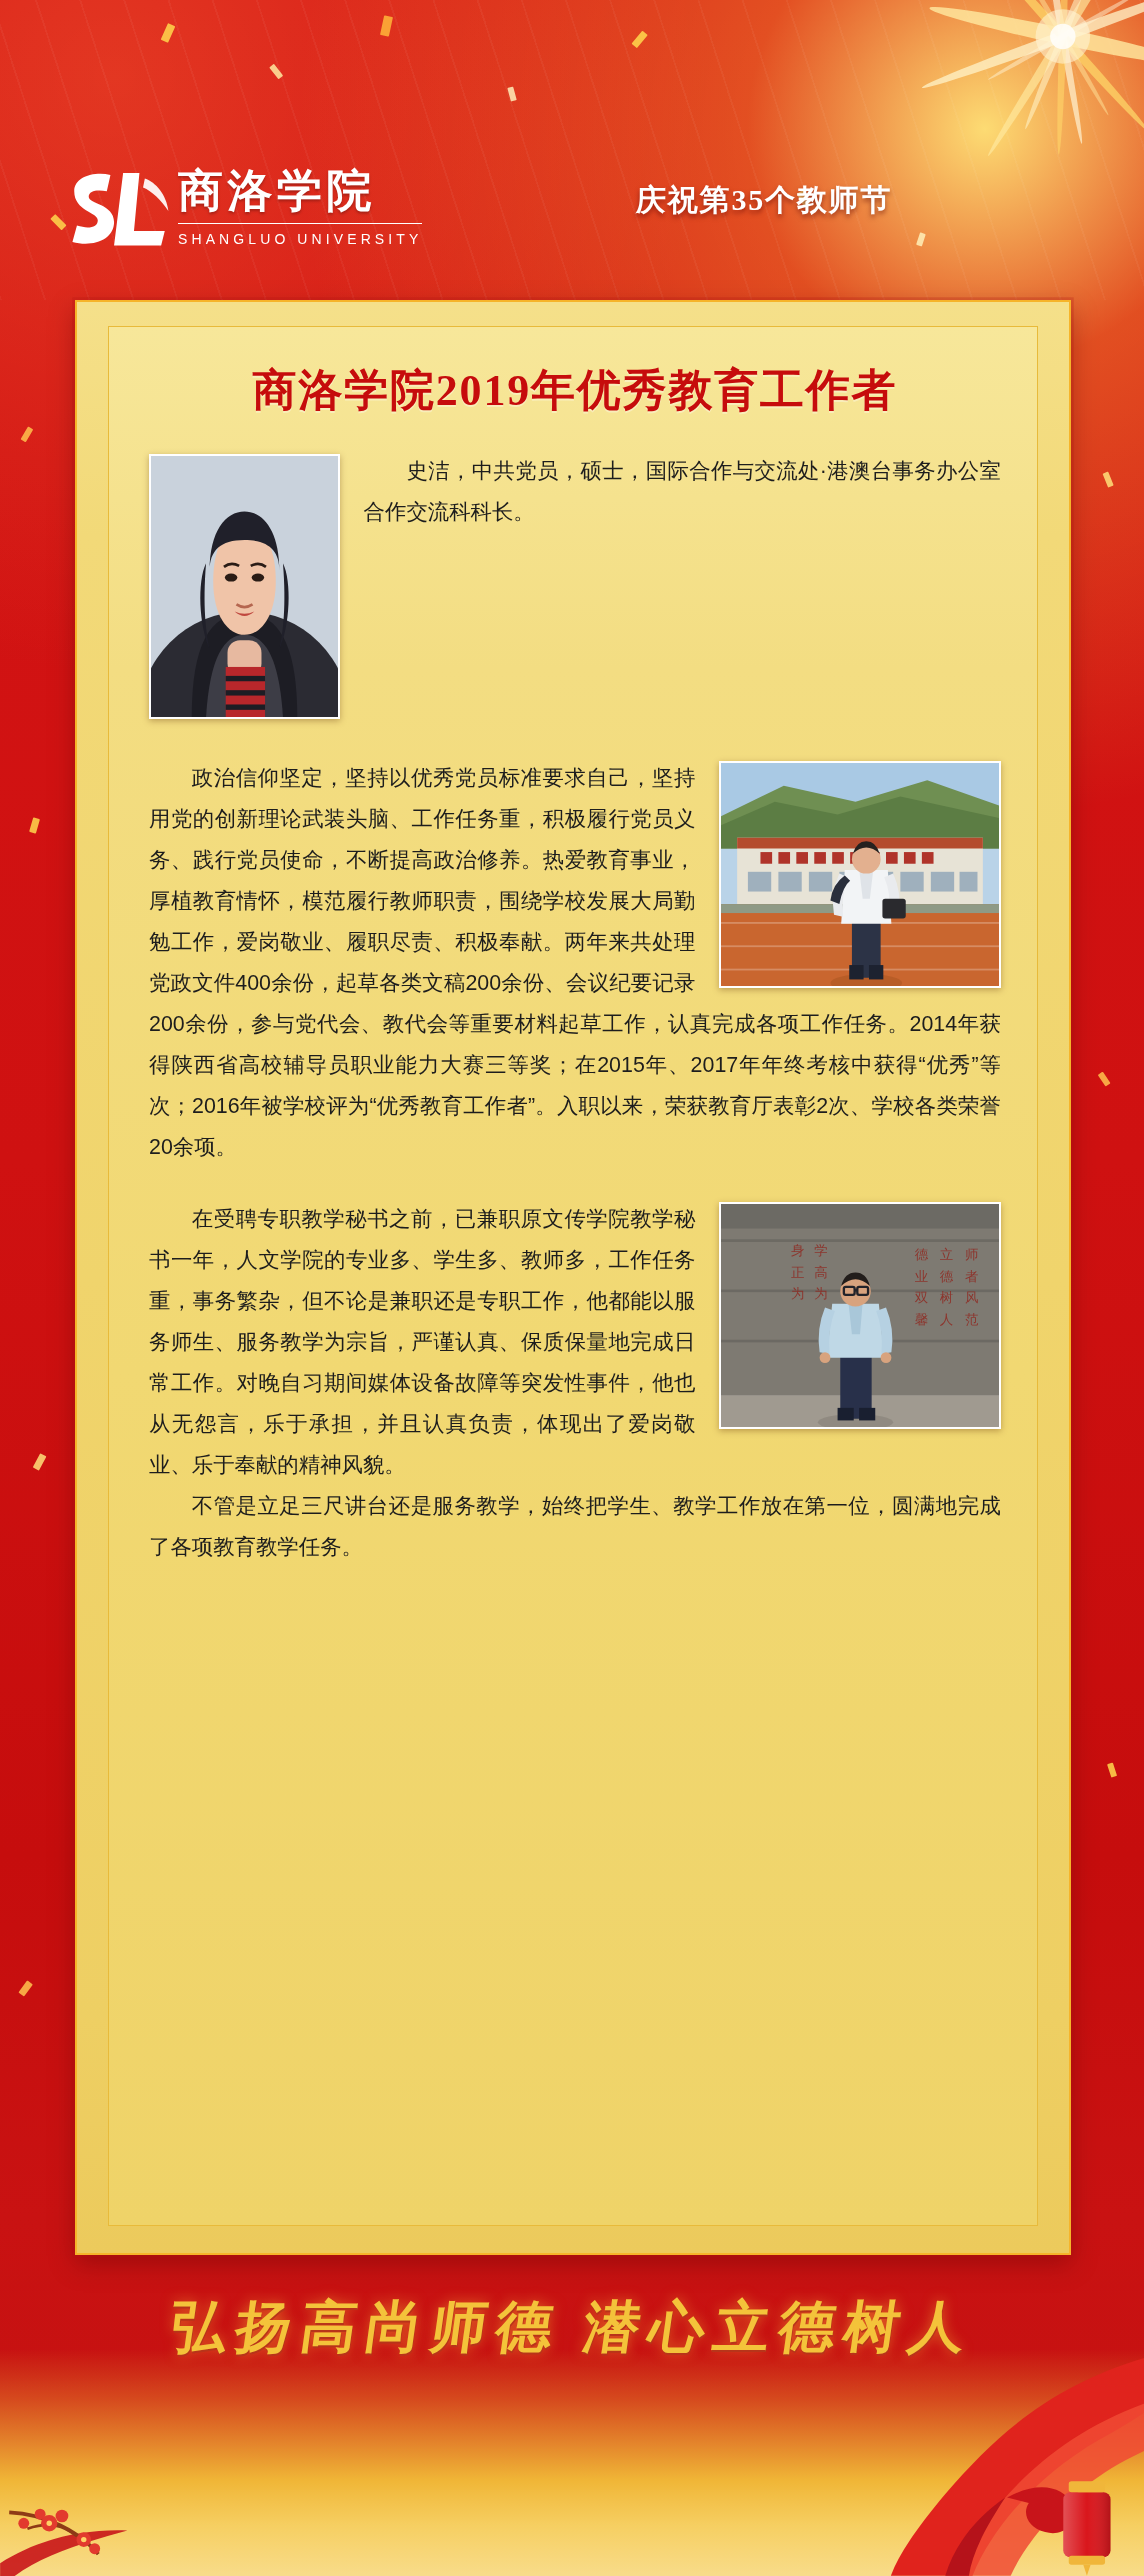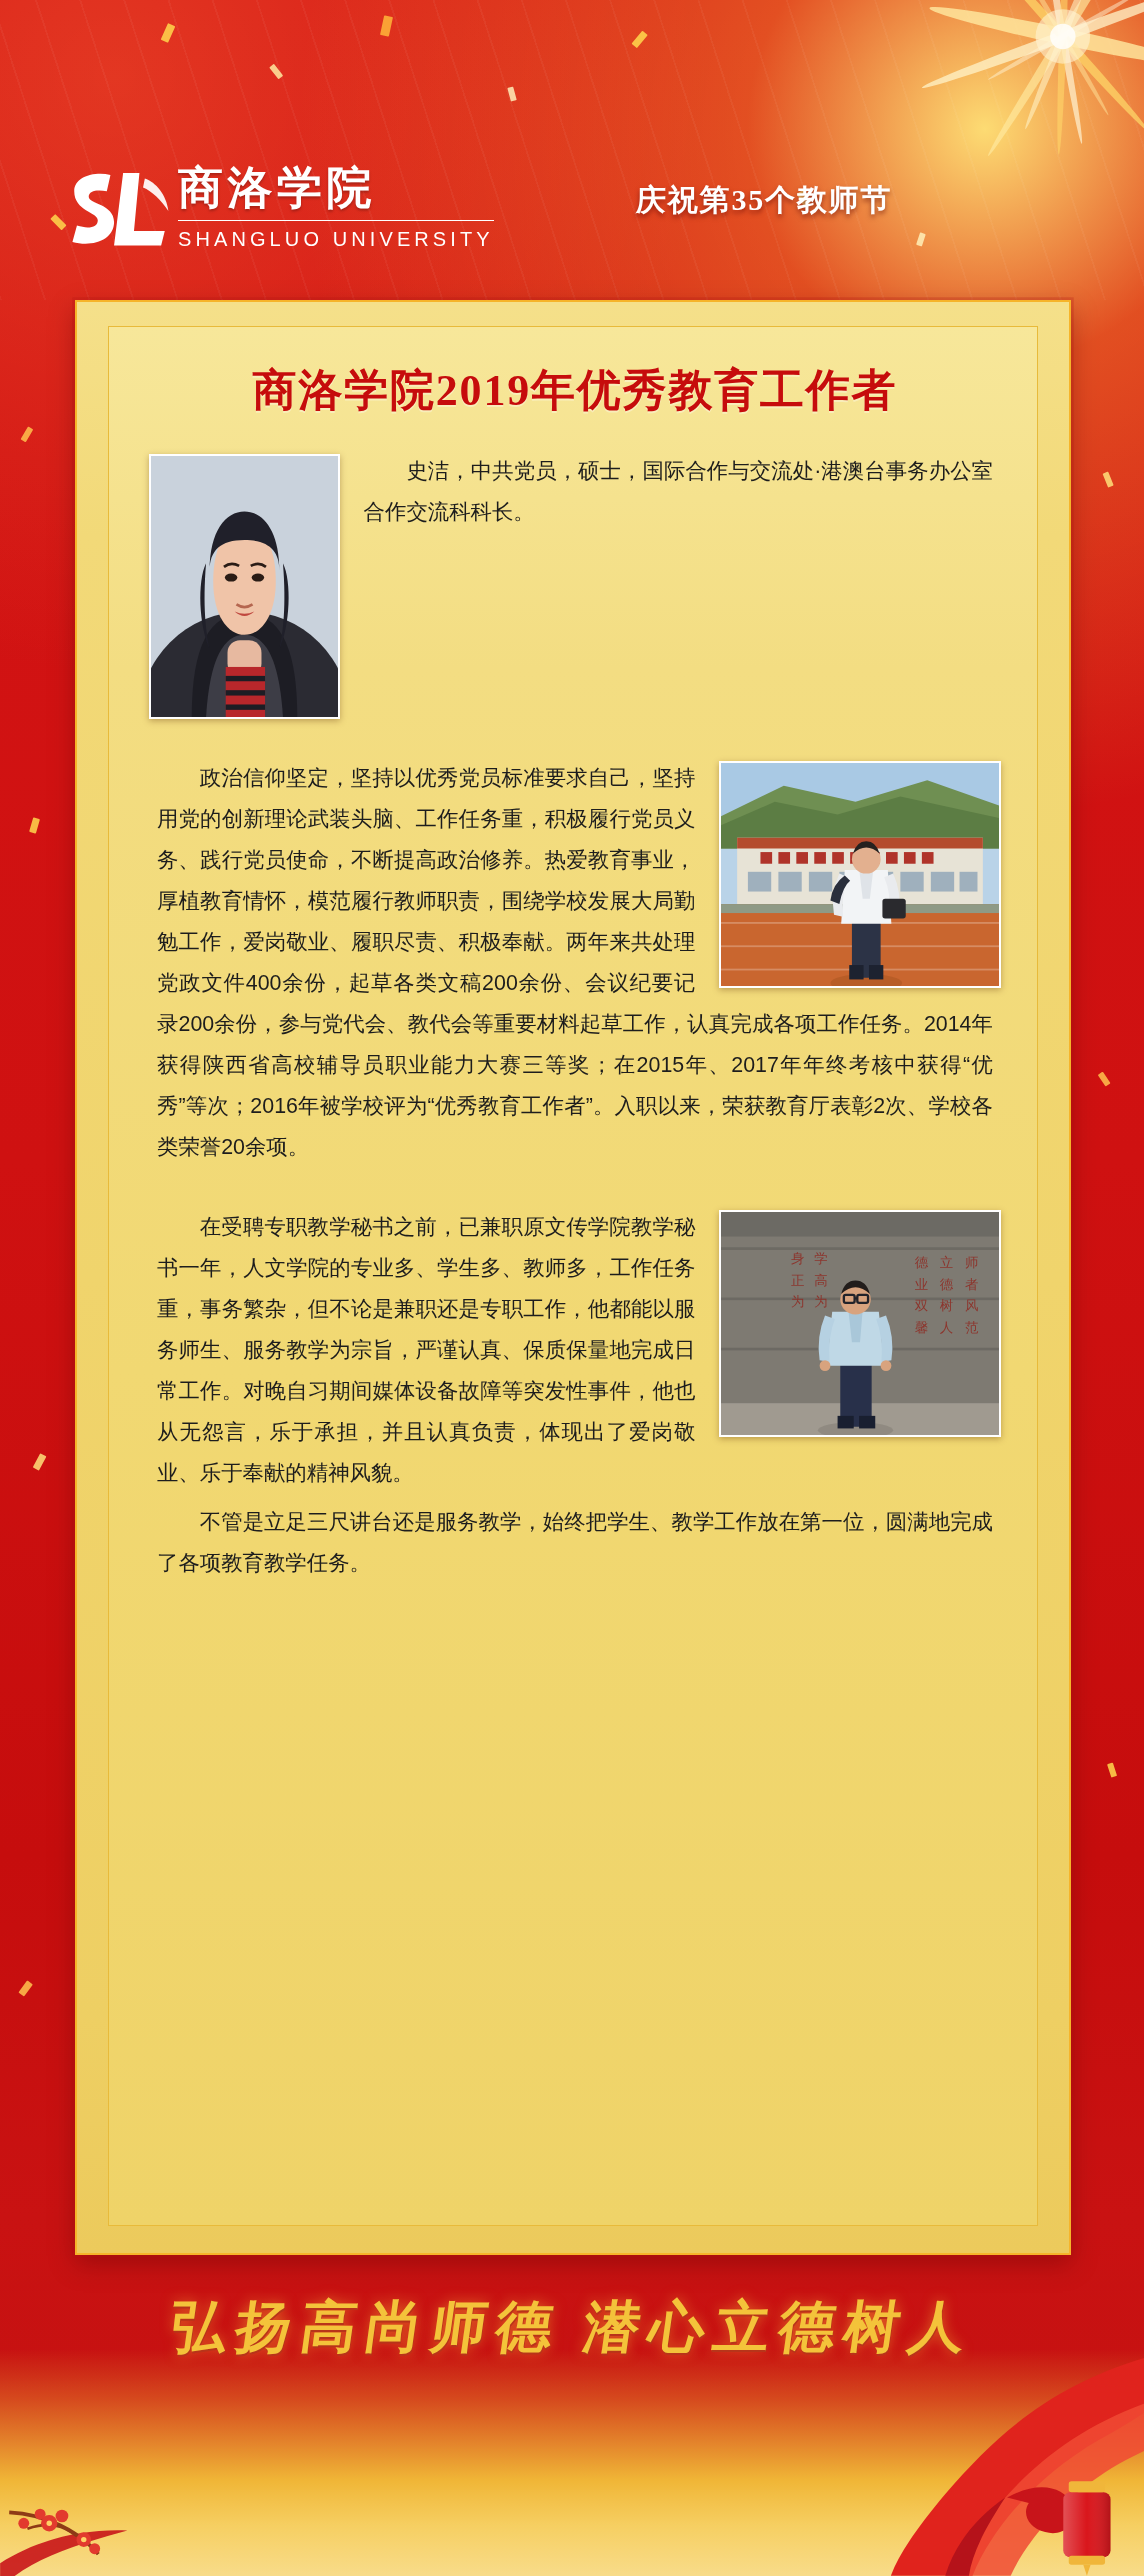--- a/index.html
+++ b/index.html
@@ -63,21 +63,21 @@
   }
   .logo-text { color: #ffffff; line-height: 1; }
   .logo-cn {
     font-family: "Liberation Serif", serif;
     font-size: 45px;
     font-weight: bold;
     letter-spacing: 4.5px;
     text-shadow: 0 1.8px 2.7px rgba(0,0,0,0.25);
   }
   .logo-en {
-    font-size: 20px;
+    font-size: 14px;
     letter-spacing: 4.1px;
     margin-top: 9px;
     padding-top: 7.3px;
     border-top: 1.8px solid #ffffff;
     text-align: center;
   }
   .header-title {
     position: absolute;
     left: 636px; top: 71px;
     color: #ffffff;
@@ -123,21 +123,21 @@
   .person:last-child { margin-bottom: 0; }
 
   .person-body {
     font-size: 21.4px;
     line-height: 41px;
     color: #1d1d1d;
     text-align: justify;
     text-justify: inter-ideograph;
     font-family: "Liberation Sans", sans-serif;
   }
-  .person-body p { margin: 8px; text-indent: 2em; }
+  .person-body p { margin: 0; text-indent: 2em; }
 
   .photo {
     border: 2.7px solid #ffffff;
     box-shadow: 0 1.8px 6.4px rgba(90,40,0,0.35);
     overflow: hidden;
     background: #bbb;
   }
   .photo.left {
     float: left;
     width: 191px; height: 265px;

